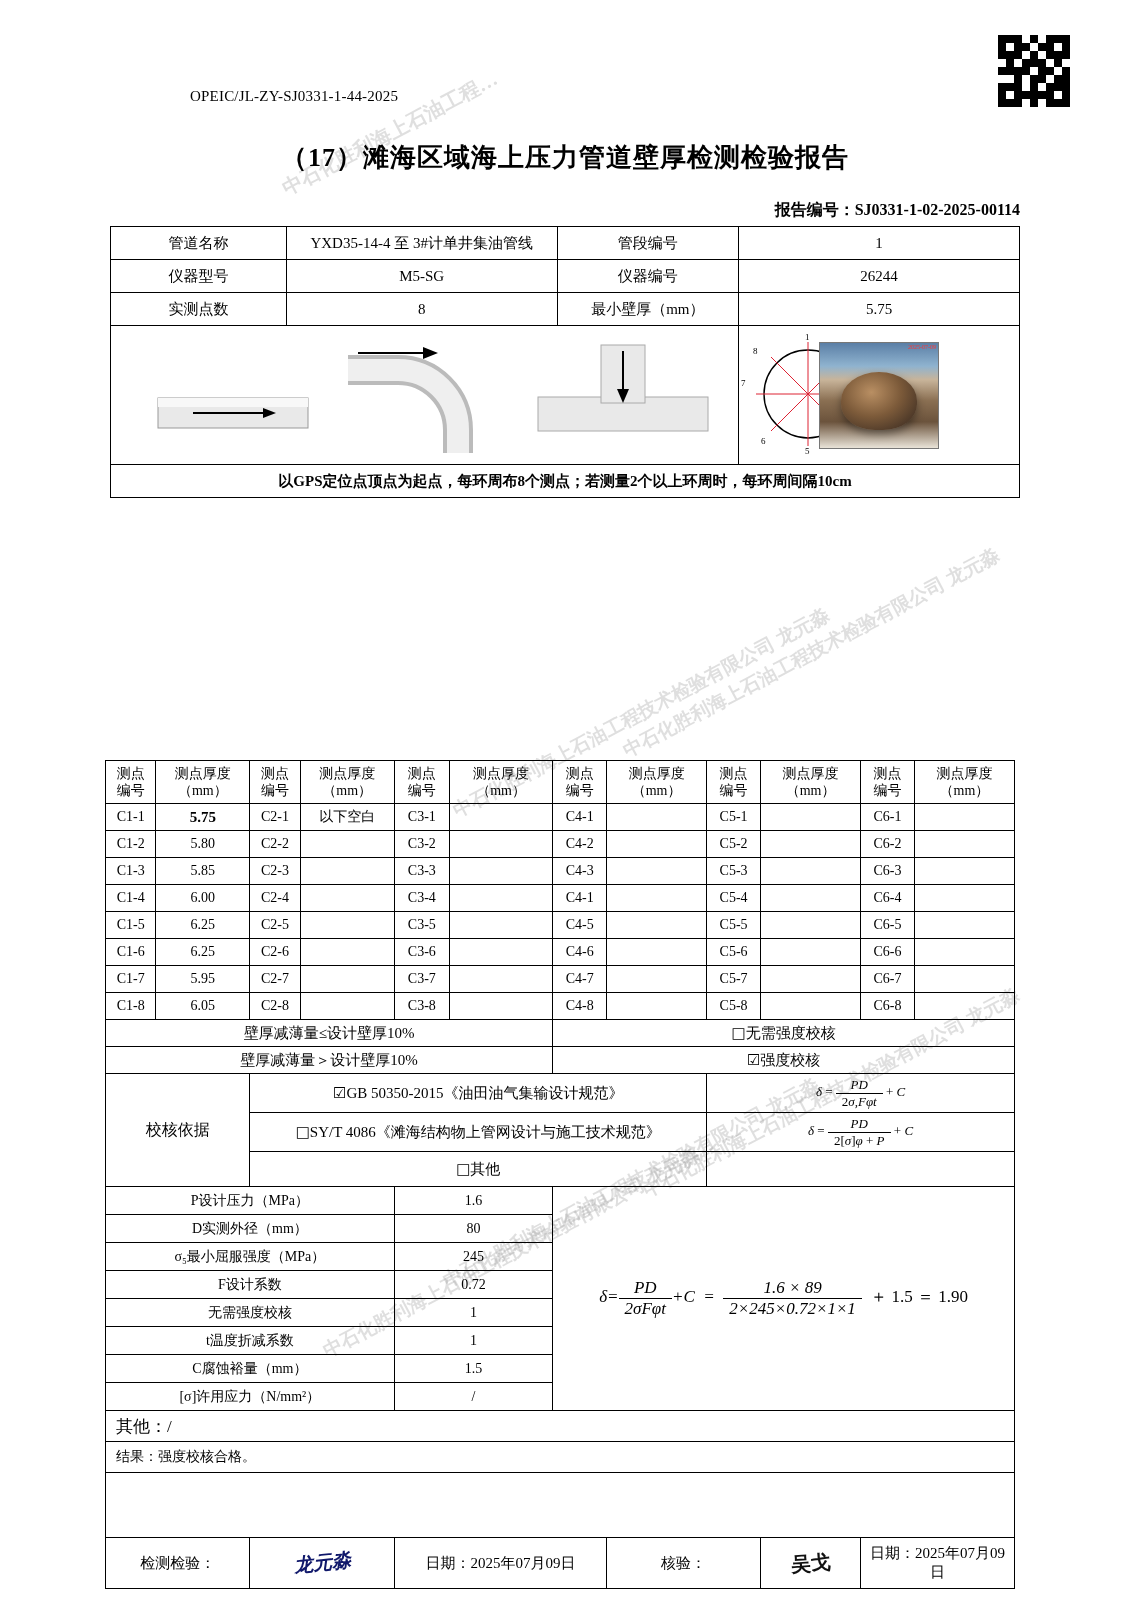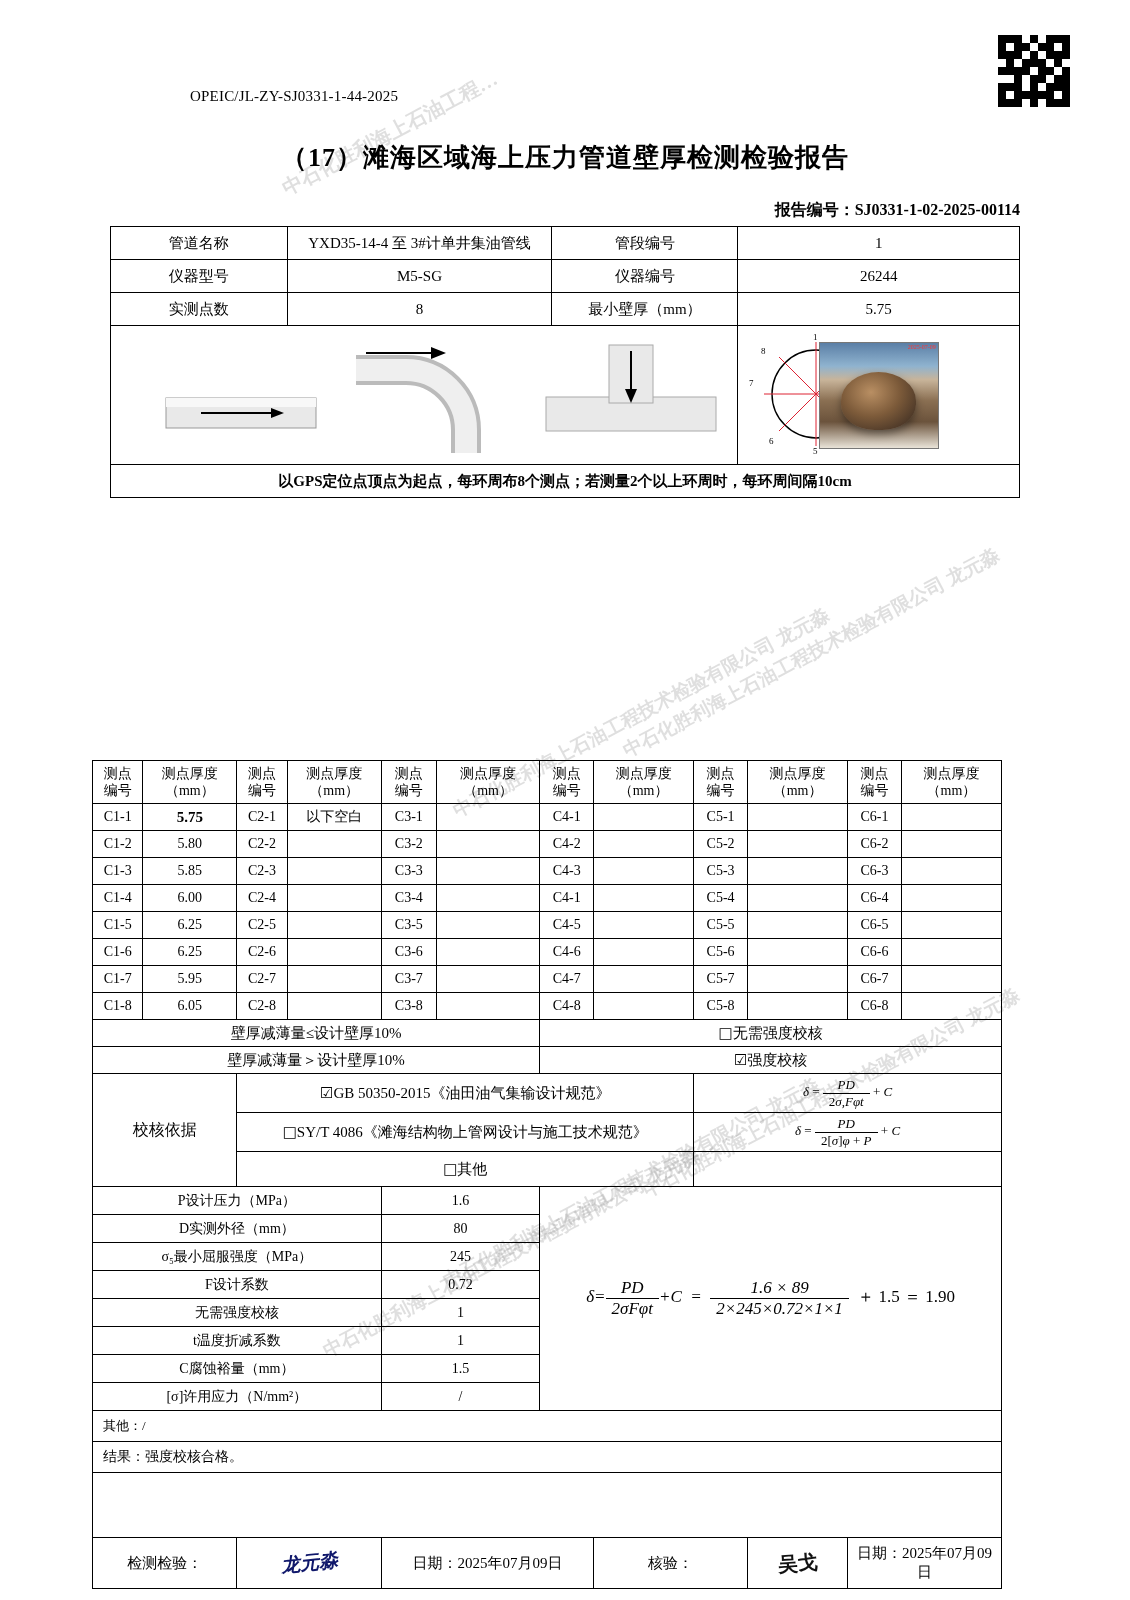--- a/index.html
+++ b/index.html
@@ -50,21 +50,21 @@
 
   
   table{border-collapse:collapse;}
   .main{
     position:absolute;left:110px;top:226px;
     width:910px;
     font-size:15px;
   }
   .main td{
     border:1px solid #000;
-    padding:4px 20px;
+    padding:4px 12px;
     text-align:center;
     vertical-align:middle;
     height:24px;
   }
   .lbl{width:175px;}
   .val{width:280px;}
   .lbl2{width:175px;}
   .val2{width:280px;}
 
   
@@ -331,21 +331,21 @@
         </div>
       </td>
     </tr>
 
     <tr>
       <td colspan="4" class="note">以GPS定位点顶点为起点，每环周布8个测点；若测量2个以上环周时，每环周间隔10cm</td>
     </tr>
   </tbody>
     </table>
 
-  <table class="mt" style="position:absolute;left:92px;top:760px;">
+  <table class="mt" style="position:absolute;left:105px;top:760px;">
     <tbody>
         <tr>
       <td class="colA hd"><span>测点</span><br><span>编号</span></td>
       <td class="colB hd"><span>测点厚度</span><br><span>（mm）</span></td>
       <td class="colA hd"><span>测点</span><br><span>编号</span></td>
       <td class="colB hd"><span>测点厚度</span><br><span>（mm）</span></td>
       <td class="colA hd"><span>测点</span><br><span>编号</span></td>
       <td class="colB hd"><span>测点厚度</span><br><span>（mm）</span></td>
       <td class="colA hd"><span>测点</span><br><span>编号</span></td>
       <td class="colB hd"><span>测点厚度</span><br><span>（mm）</span></td>
@@ -534,21 +534,21 @@
     <tr class="param">
       <td colspan="4" class="pl">C腐蚀裕量（mm）</td>
       <td colspan="2" class="pv">1.5</td>
     </tr>
     <tr class="param">
       <td colspan="4" class="pl">[σ]许用应力（N/mm²）</td>
       <td colspan="2" class="pv">/</td>
     </tr>
 
     <tr class="other-row">
-      <td colspan="12" style="font-size:13px">其他：/</td>
+      <td colspan="12" style="font-size:17px">其他：/</td>
     </tr>
     <tr class="result-row">
       <td colspan="12" style="font-size:14px">结果：强度校核合格。</td>
     </tr>
     <tr class="blank-row">
       <td colspan="12"></td>
     </tr>
 
     <tr>
       <td colspan="2" style="font-size:15px;height:46px">检测检验：</td>

